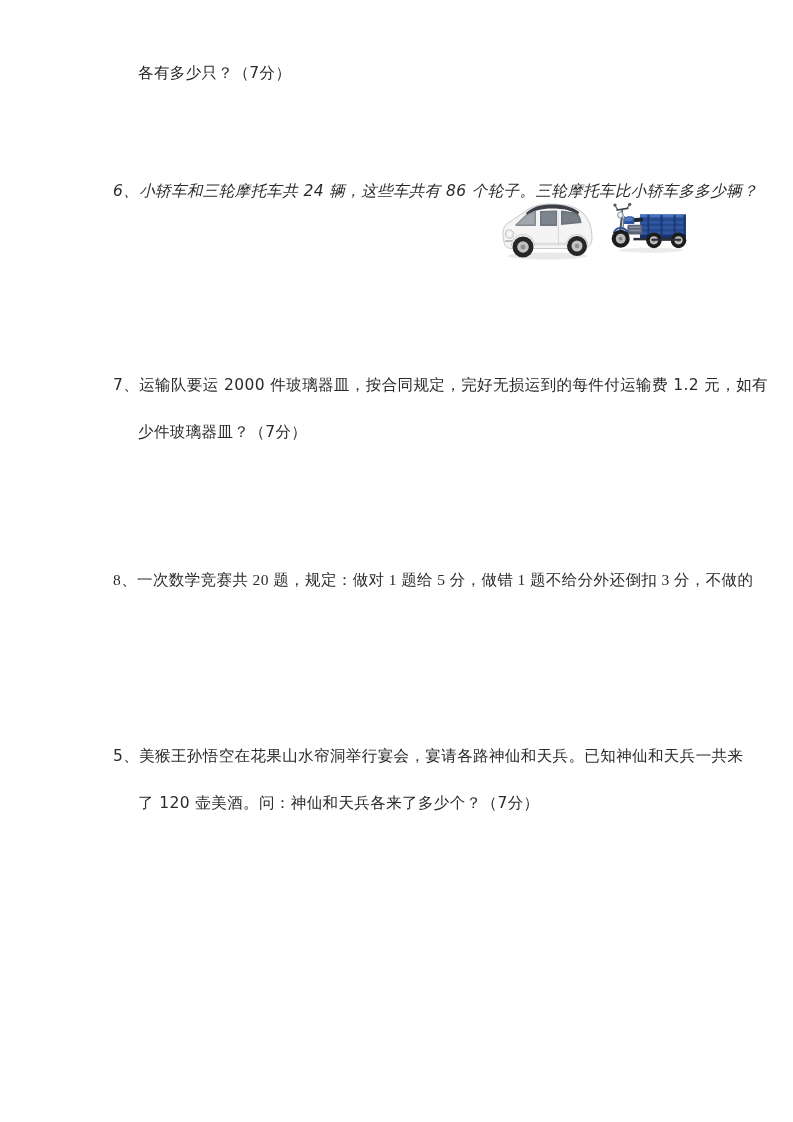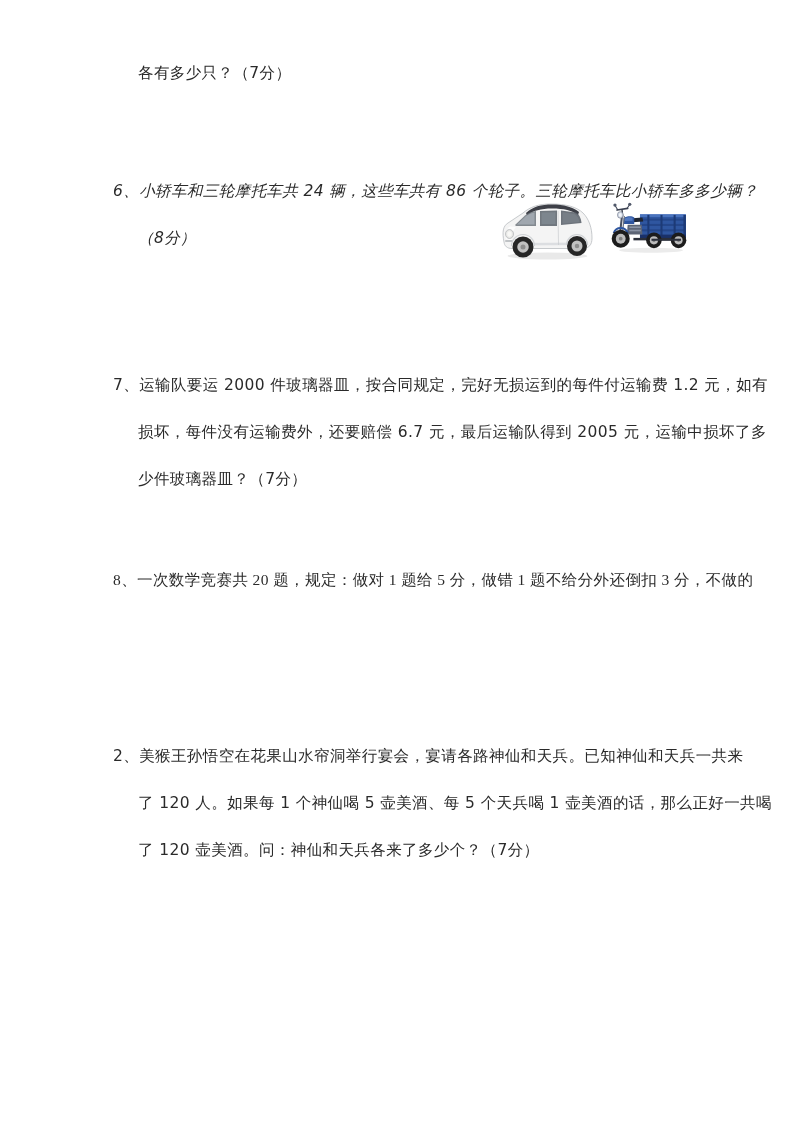--- a/index.html
+++ b/index.html
@@ -60,21 +60,20 @@
 <body>
 
 <div class="page">
 
   <div class="qblock" style="top:50px;">
     <div class="qline indent">各有多少只？（7分）</div>
   </div>
 
   <div class="qblock" style="top:168px;font-style:italic;">
     <div class="qline">6、小轿车和三轮摩托车共 24 辆，这些车共有 86 个轮子。三轮摩托车比小轿车多多少辆？</div>
-    <div class="qline indent">（8分）</div>
   </div>
 
   <div class="vehicles">
 
     <div class="veh-car">
       <svg viewBox="0 0 210 140" xmlns="http://www.w3.org/2000/svg">
 
         <ellipse cx="105" cy="126" rx="80" ry="7" fill="#e9e9e9"></ellipse>
 
         <path d="M18 98 C14 78 16 66 26 60 L56 40 C70 28 86 22 112 22
@@ -177,27 +176,25 @@
         <circle cx="172" cy="110" r="4" fill="#7e7e7e"></circle>
 
         <rect x="106" y="106" width="72" height="5" fill="#2b2f3a"></rect>
       </svg>
     </div>
 
   </div>
 
   <div class="qblock" style="top:362px;">
     <div class="qline">7、运输队要运 2000 件玻璃器皿，按合同规定，完好无损运到的每件付运输费 1.2 元，如有</div>
-    <div class="qline indent">损坏，每件没有运输费外，还要赔偿 6.7 元，最后运输队得到 2005 元，运输中损坏了多</div>
     <div class="qline indent">少件玻璃器皿？（7分）</div>
   </div>
 
   <div class="qblock" style="top:556px;font-family:Liberation Serif, serif;">
     <div class="qline">8、一次数学竞赛共 20 题，规定：做对 1 题给 5 分，做错 1 题不给分外还倒扣 3 分，不做的</div>
   </div>
 
   <div class="qblock" style="top:733px;">
-    <div class="qline">2、美猴王孙悟空在花果山水帘洞举行宴会，宴请各路神仙和天兵。已知神仙和天兵一共来</div>
-    <div class="qline indent">了 120 人。如果每 1 个神仙喝 5 壶美酒、每 5 个天兵喝 1 壶美酒的话，那么正好一共喝</div>
+    <div class="qline">5、美猴王孙悟空在花果山水帘洞举行宴会，宴请各路神仙和天兵。已知神仙和天兵一共来</div>
     <div class="qline indent">了 120 壶美酒。问：神仙和天兵各来了多少个？（7分）</div>
   </div>
 
 </div>
 
 </body></html>

